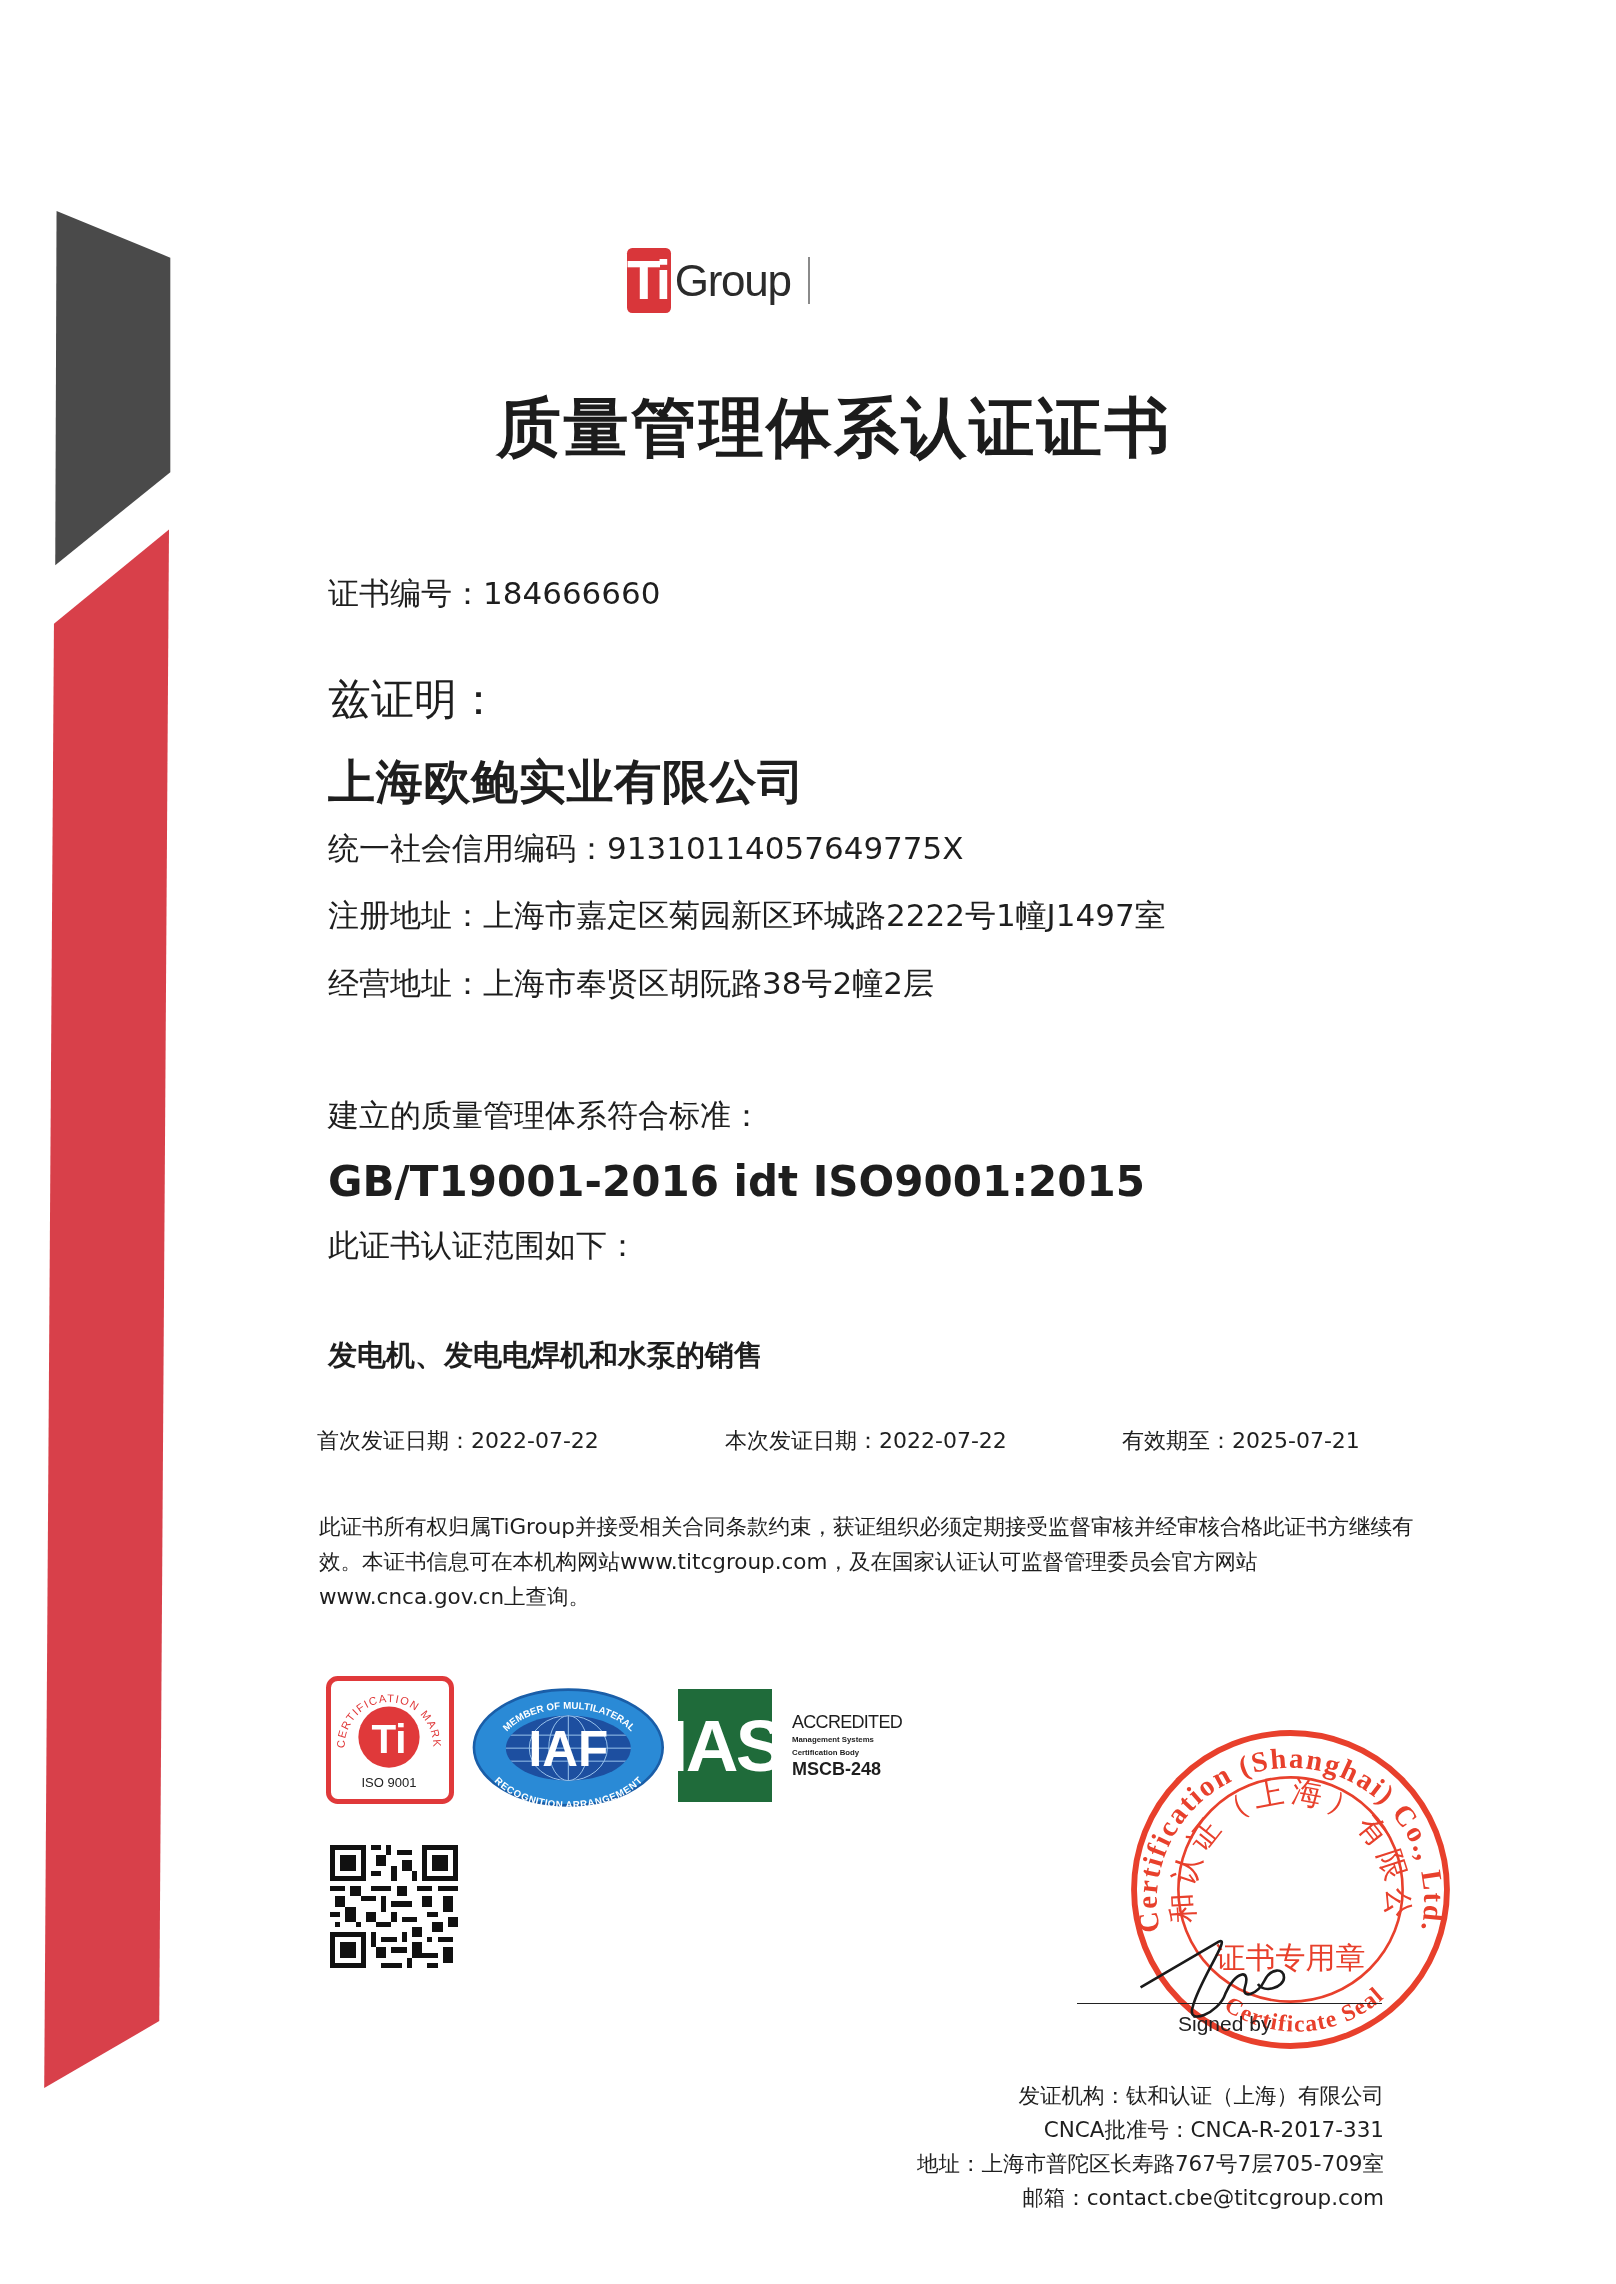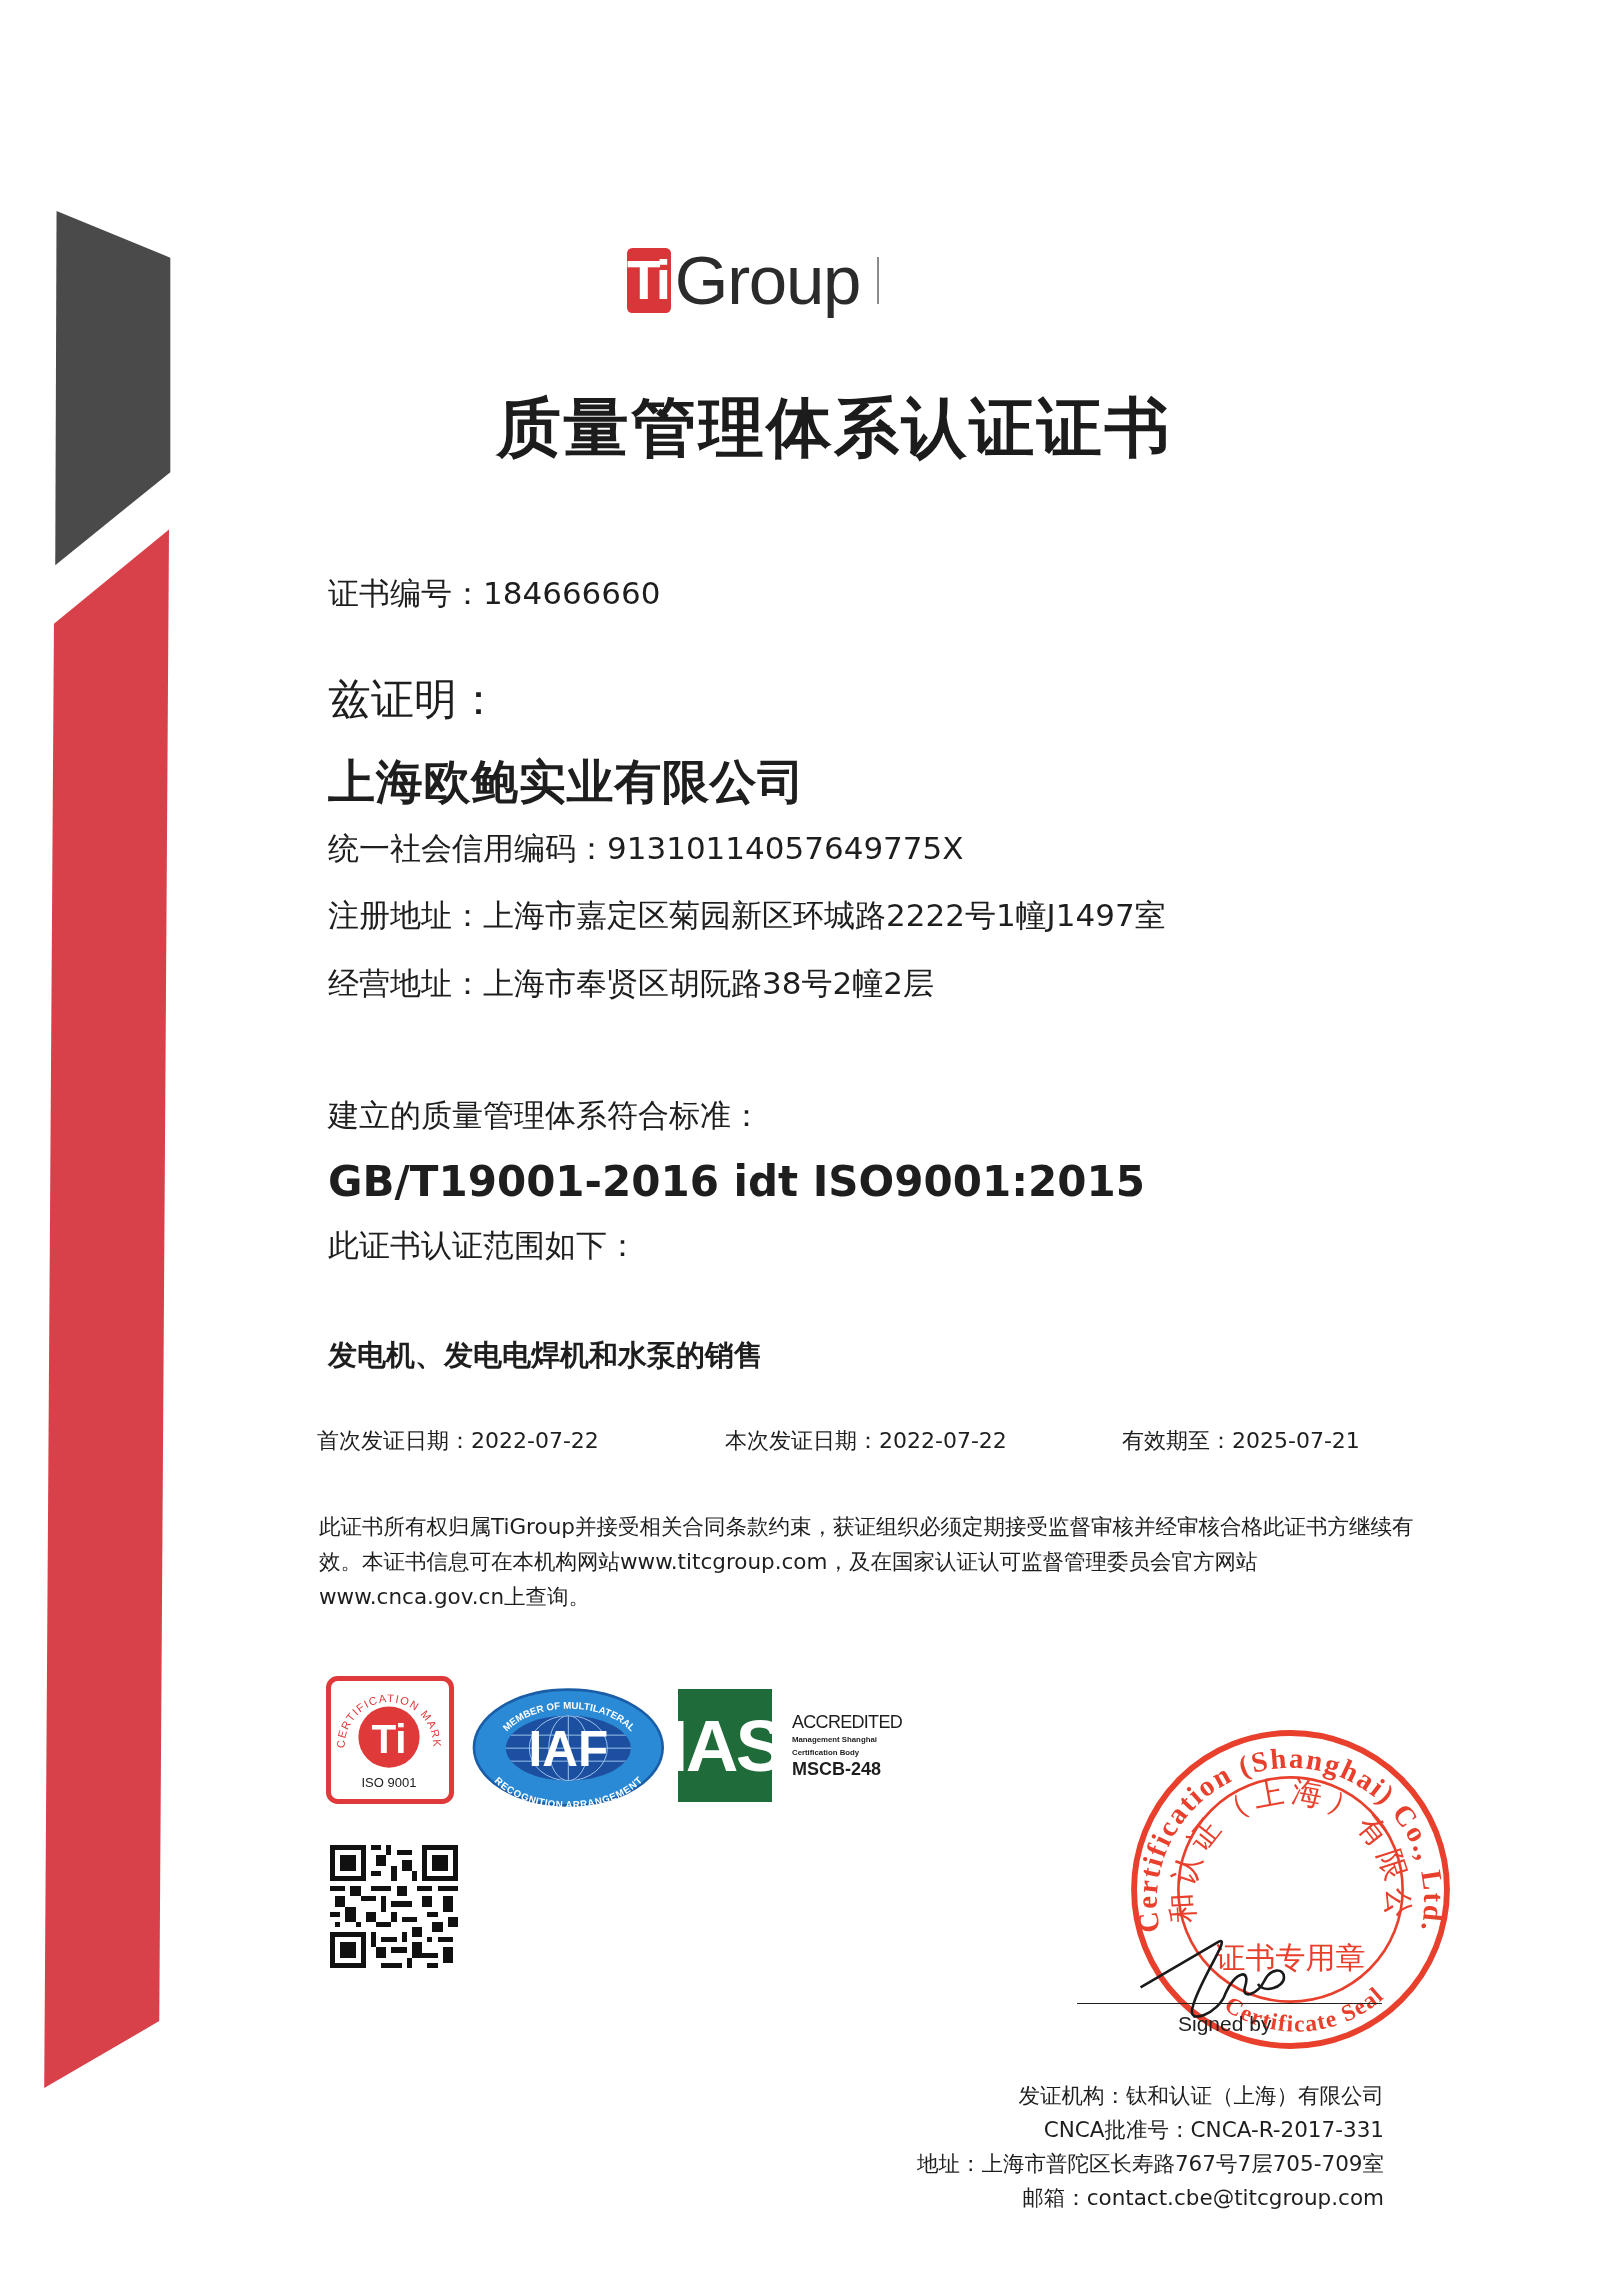--- a/index.html
+++ b/index.html
@@ -8,21 +8,21 @@
     background: #ffffff; color: #1e1e1e;
     font-family: "DejaVu Sans", "Liberation Sans", sans-serif;
   }
   .abs { position: absolute; }
   .band { position: absolute; left: 0; top: 0; }
   
   .logo { left: 627px; top: 248px; height: 65px; display: flex; align-items: center; }
   .ti-box { width: 40px; height: 65px; background: #d9363a; border-radius: 5.2px; color: #fff;
     font-family: "Liberation Sans", sans-serif; font-weight: bold; font-size: 55px; line-height: 65px;
     display: flex; align-items: center; justify-content: center; letter-spacing: -3.9px; padding-right: 3.9px; }
-  .logo-group { font-family: "Liberation Sans", sans-serif; font-size: 69px; color: #2b2b2b; margin-left: 3.9px; letter-spacing: -1.3px; }
+  .logo-group { font-family: "Liberation Sans", sans-serif; font-size: 44px; color: #2b2b2b; margin-left: 3.9px; letter-spacing: -1.3px; }
   .logo-sep { width: 2px; height: 47px; background: #8a8a8a; margin: 0 14.3px 0 17px; }
   .logo-cn { font-size: 52px; color: #2b2b2b; letter-spacing: 6.5px; }
   .title { left: 0; width: 1616px; top: 384px; text-align: center; font-size: 65px; font-weight: bold; color: #1c1c1c; letter-spacing: 2.6px; padding-left: 52px; box-sizing: border-box; }
   .line { left: 328px; white-space: nowrap; }
   .f48 { font-size: 31px; }
   .cert-no { top: 573px; }
   .hereby { top: 671px; font-size: 43px; }
   .company { top: 751px; font-size: 47px; font-weight: bold; letter-spacing: 0.7px; }
   .credit { top: 828px; text-align: center; }
   .reg { top: 895px; }
@@ -136,21 +136,21 @@
   </text>
   <text font-family="Liberation Sans, sans-serif" font-weight="bold" font-size="15" fill="#fff" dy="14">
     <textPath href="#iafBot" startOffset="50%" text-anchor="middle">RECOGNITION ARRANGEMENT</textPath>
   </text>
   <text x="148" y="120" text-anchor="middle" font-family="Liberation Sans, sans-serif" font-weight="bold" font-size="76" fill="#fff">IAF</text>
 </svg>
 
 <div class="abs ias-box">IAS</div>
 <div class="abs ias-text">
   <div class="ias-acc">ACCREDITED</div>
-  <div class="ias-small">Management Shanghai</div>
+  <div class="ias-small">Management Systems</div>
   <div class="ias-small">Certification Body</div>
   <div class="ias-code">MSCB-248</div>
 </div>
 
 <svg class="abs qr" viewBox="0 0 25 24" shape-rendering="crispEdges">
   <rect x="0" y="0" width="25" height="24" fill="#fff"></rect>
   <g fill="#111">
     <path d="M0 0h7v7h-7z M1 1v5h5v-5z M2 2h3v3h-3z"></path>
     <path d="M18 0h7v7h-7z M19 1v5h5v-5z M20 2h3v3h-3z"></path>
     <path d="M0 17h7v7h-7z M1 18v5h5v-5z M2 19h3v3h-3z"></path>

